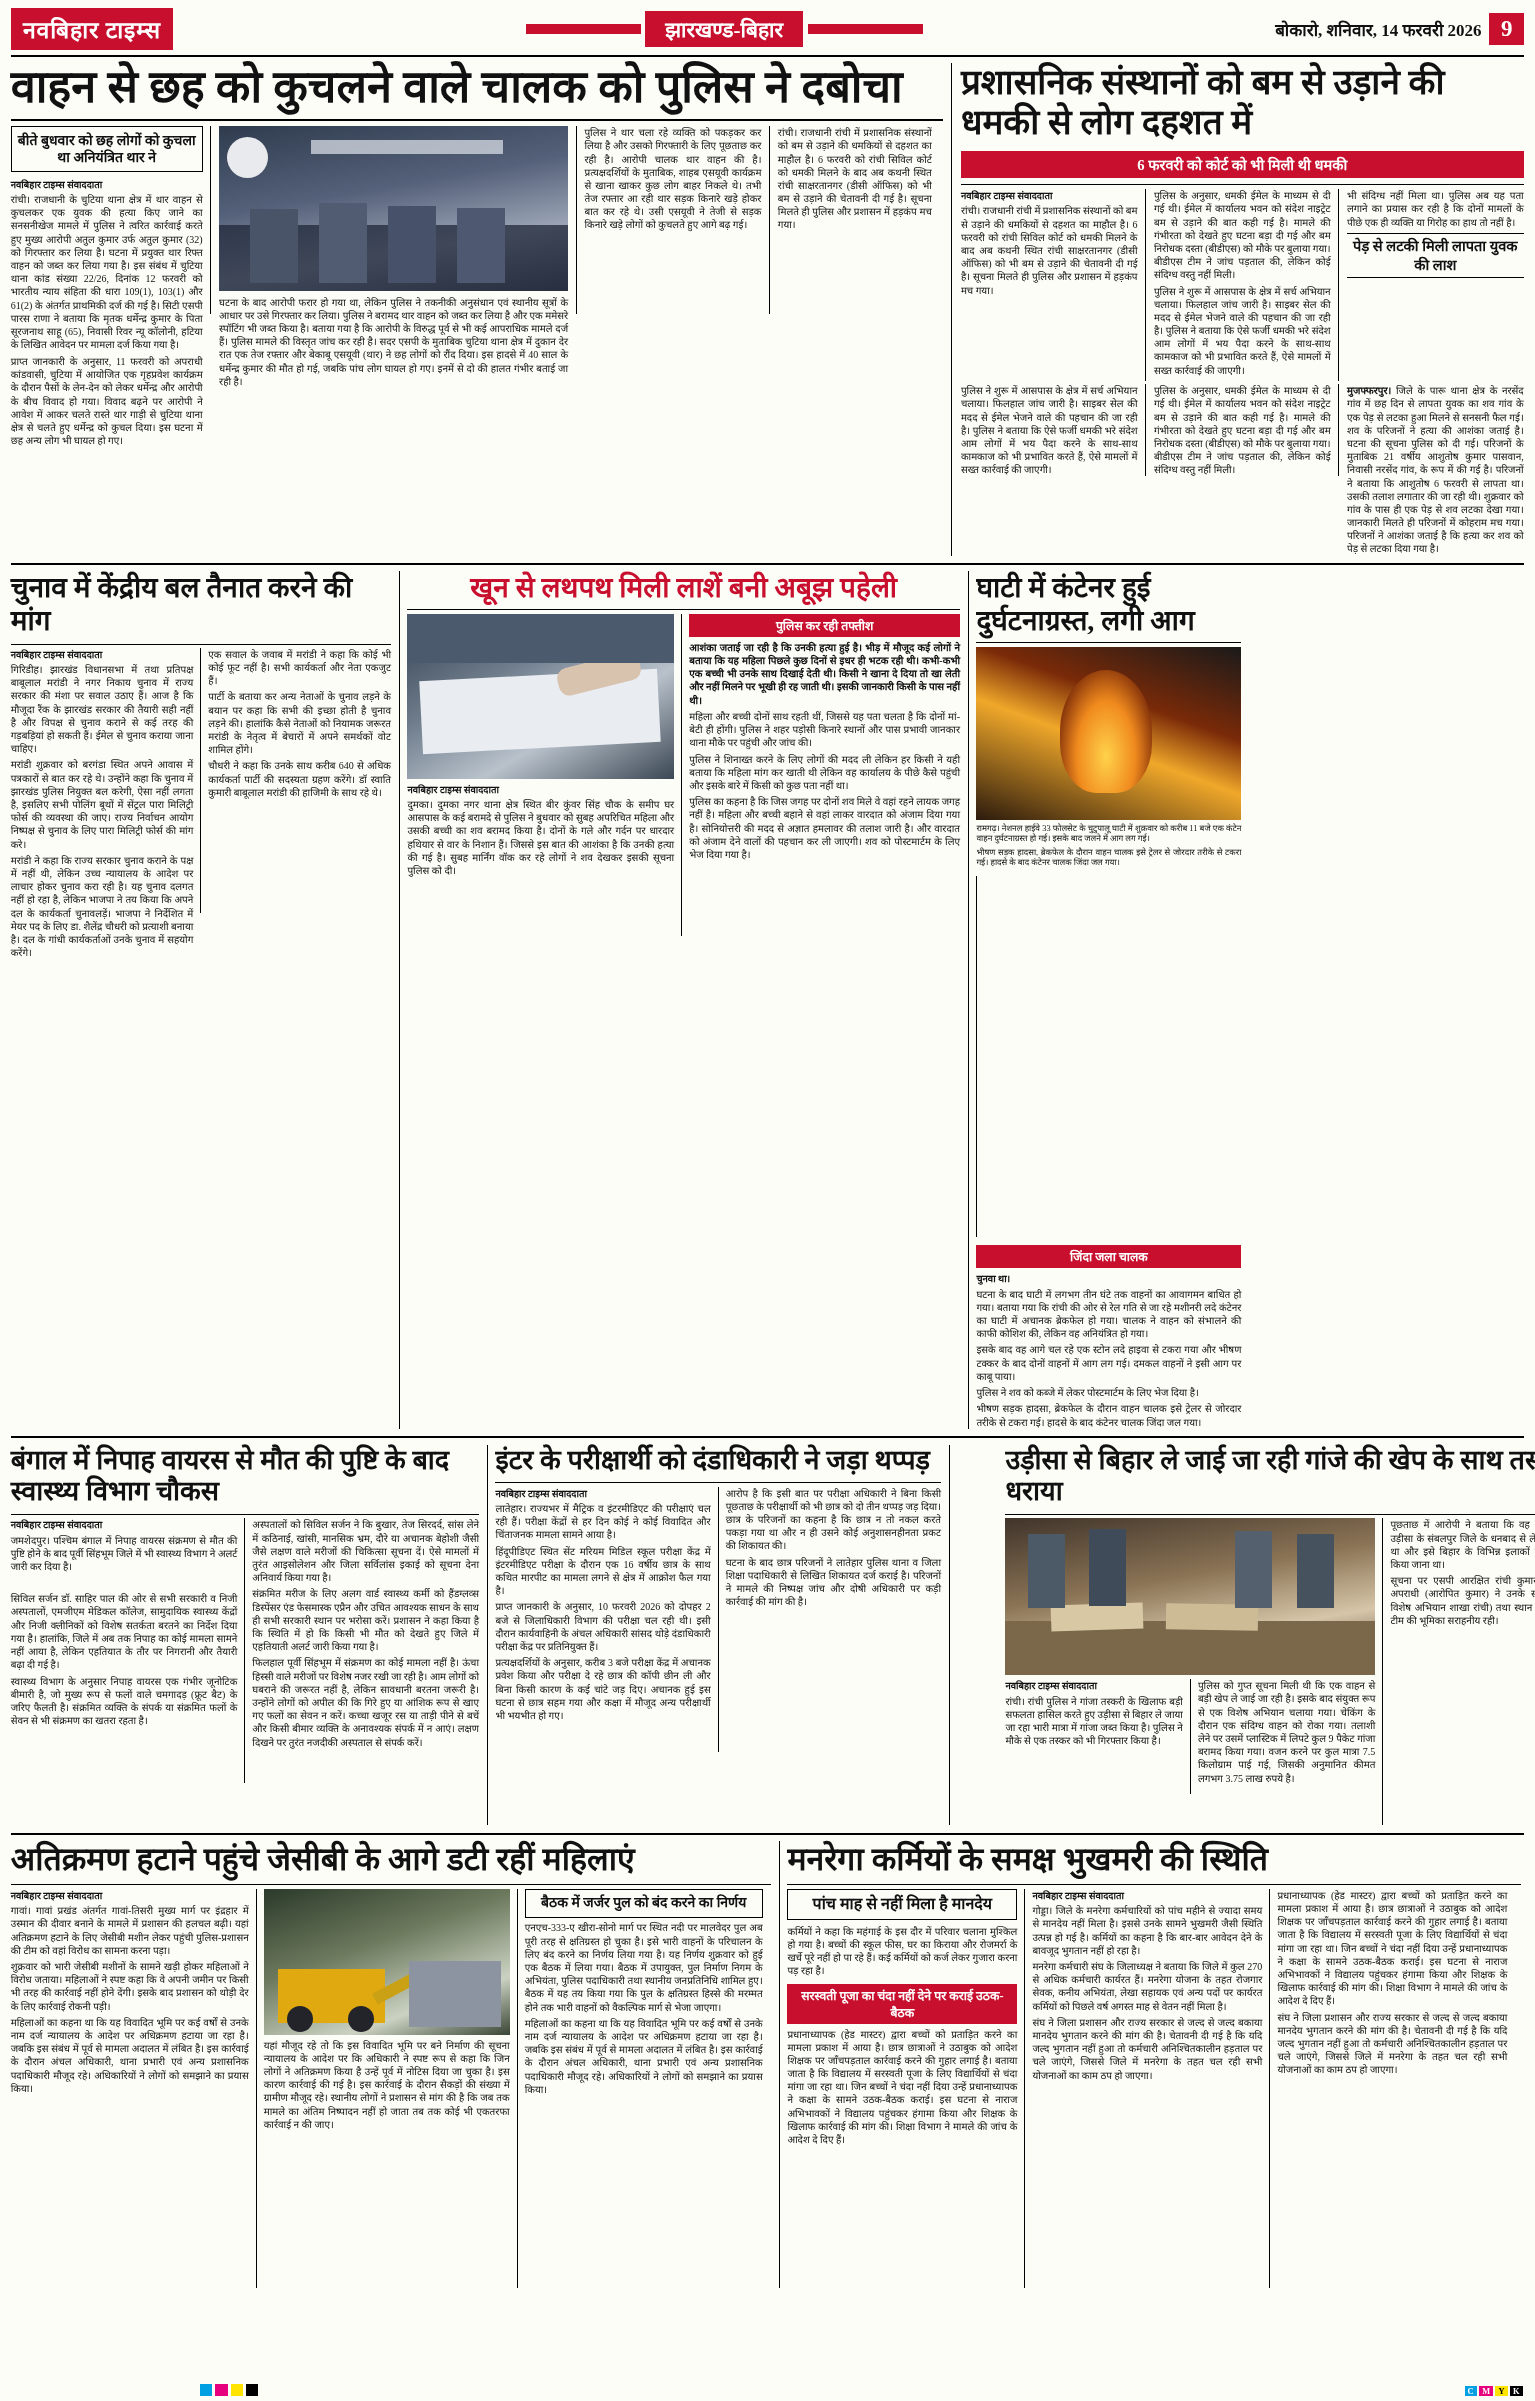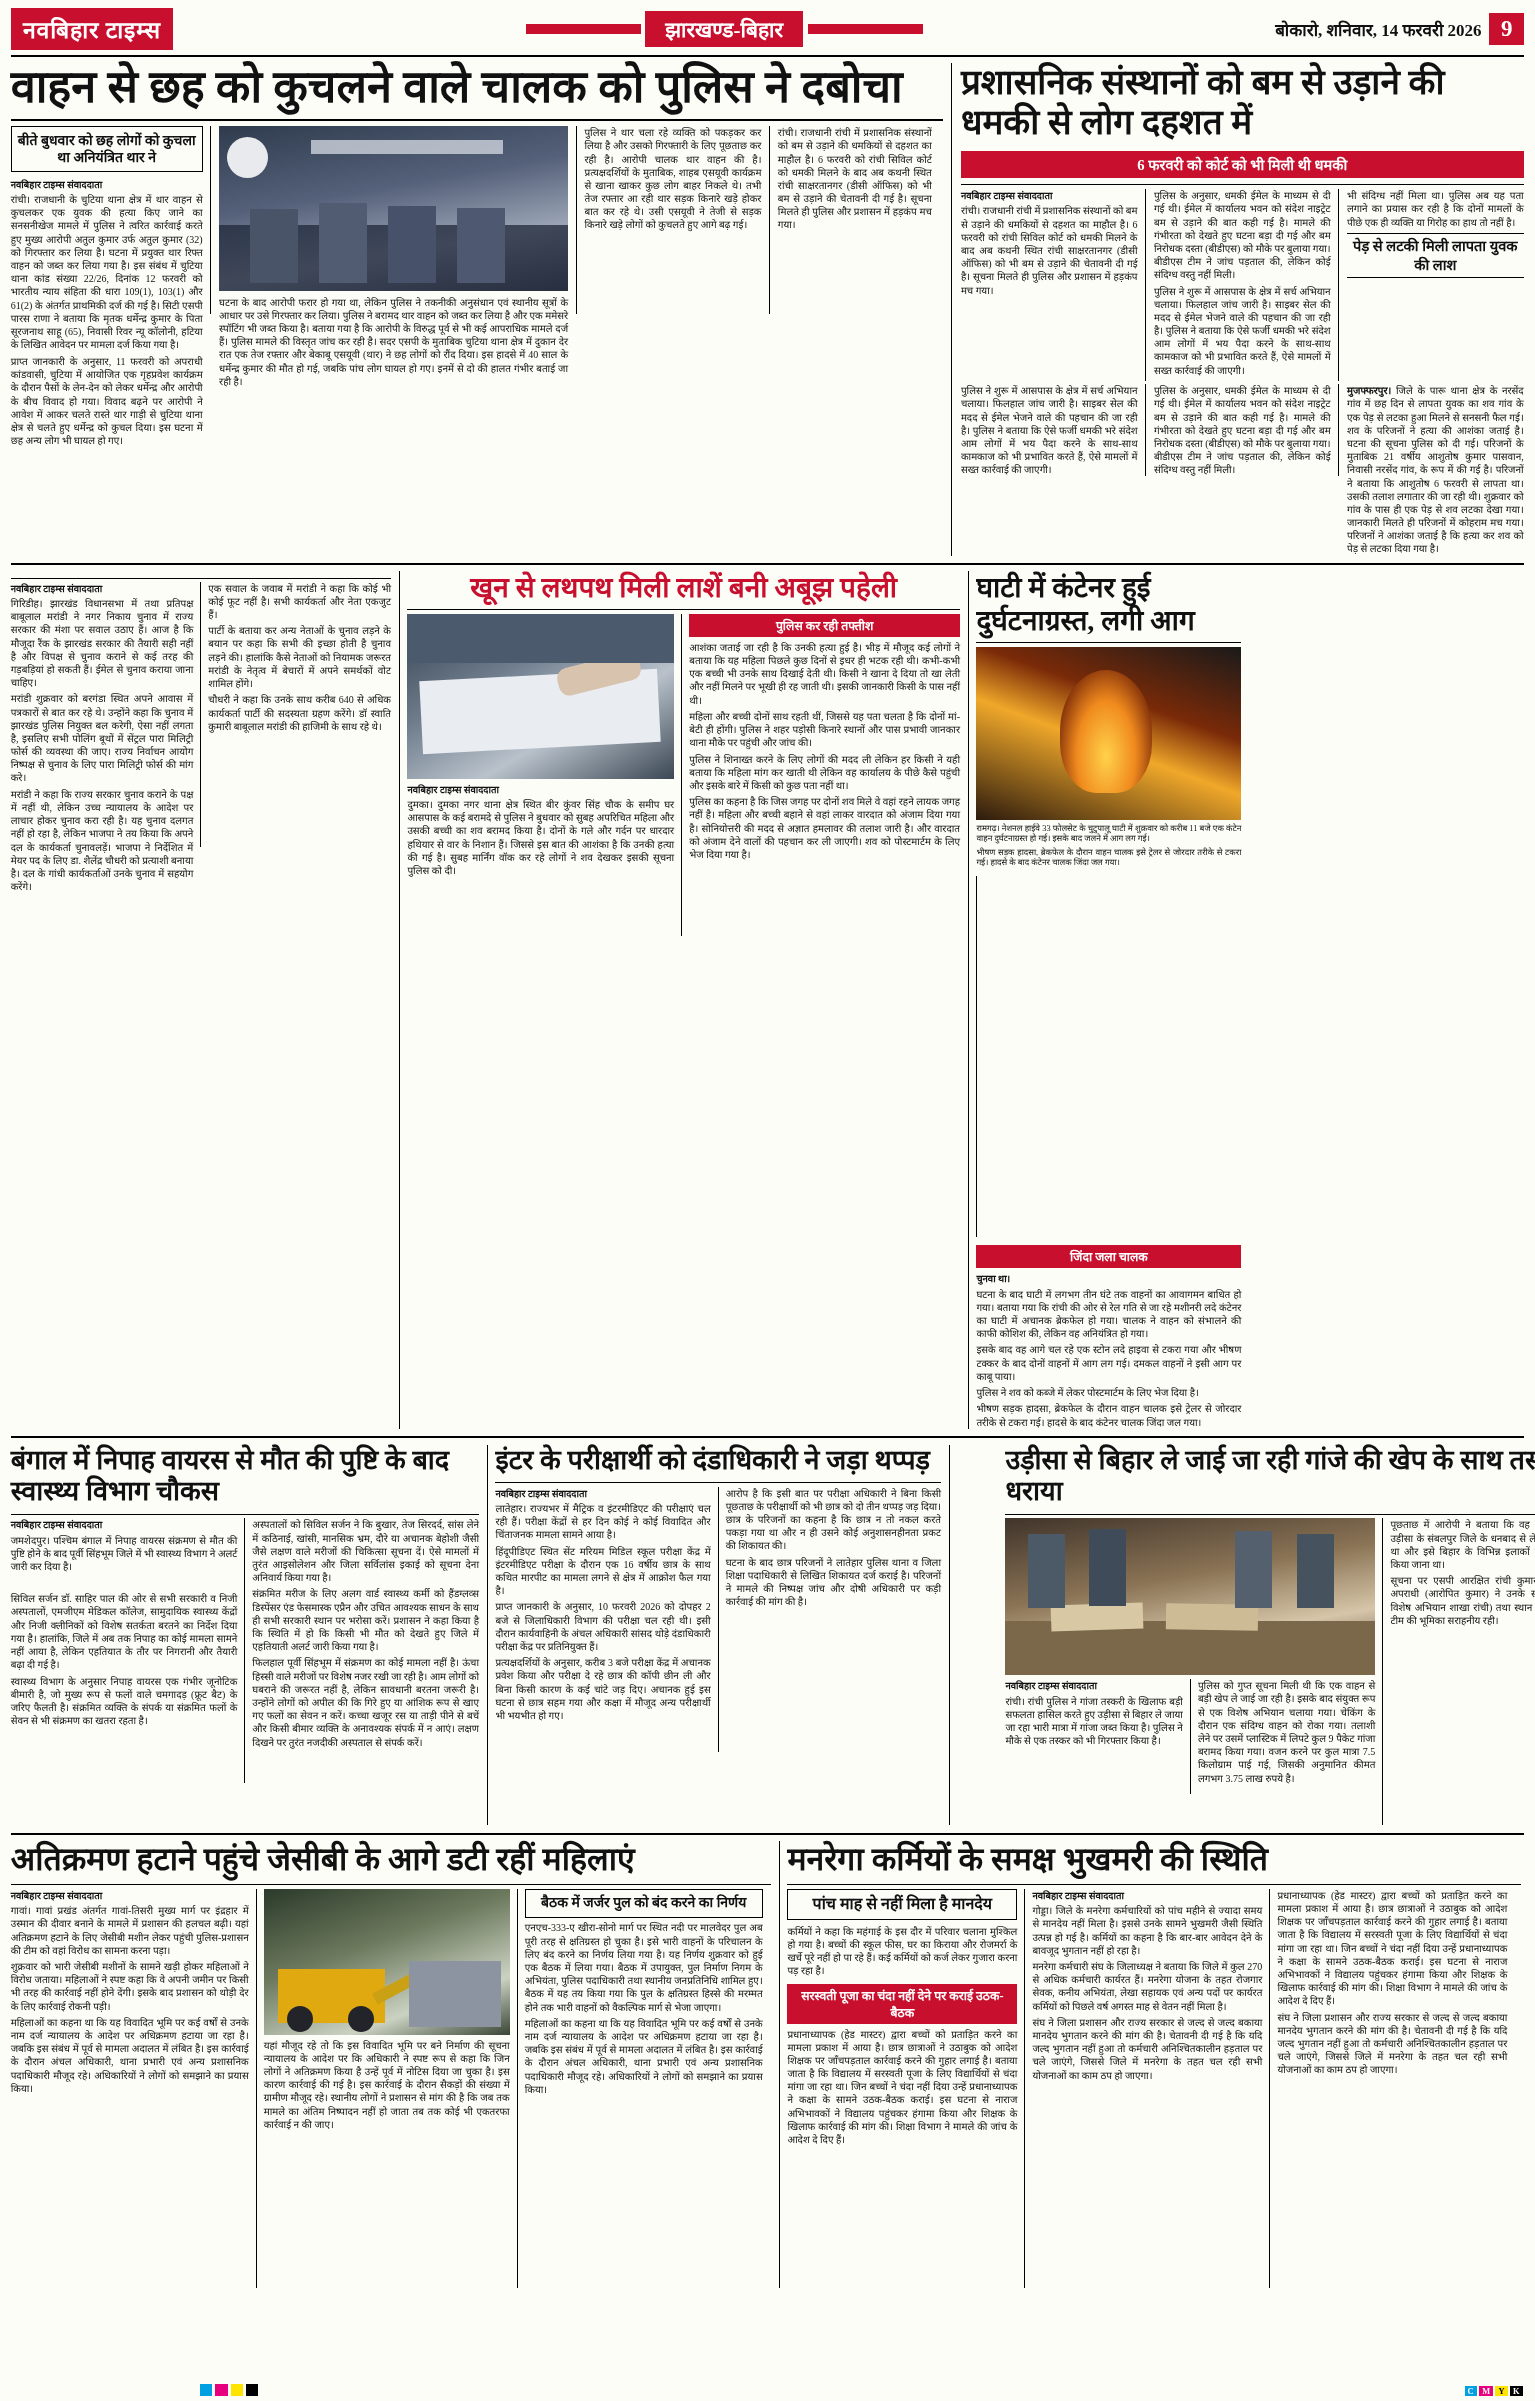--- a/index.html
+++ b/index.html
@@ -147,20 +147,21 @@
         </div>
       </div>
     </div>
   </div>
 
   <div class="rule" style="border-top:2.3px solid #000; margin:7.7px 0 6.1px;"></div>
 
   <div style="display:flex;">
 
     <div style="width:388px; padding-right:7.7px;">
+      <div class="sec-title">चुनाव में केंद्रीय बल तैनात करने की मांग</div>
       <div class="thin-rule" style="margin-top:6.1px;"></div>
       <div style="display:flex; gap:7px; margin-top:3.1px;">
         <div style="width:184px;">
           <div class="byline">नवबिहार टाइम्स संवाददाता</div>
           <div class="body-txt" style="margin-top:2.3px;">गिरिडीह। झारखंड विधानसभा में तथा प्रतिपक्ष बाबूलाल मरांडी ने नगर निकाय चुनाव में राज्य सरकार की मंशा पर सवाल उठाए हैं। आज है कि मौजूदा रैंक के झारखंड सरकार की तैयारी सही नहीं है और विपक्ष से चुनाव कराने से कई तरह की गड़बड़ियां हो सकती हैं। ईमेल से चुनाव कराया जाना चाहिए।</div>
           <div class="body-txt" style="margin-top:3.1px;">मरांडी शुक्रवार को बरगंडा स्थित अपने आवास में पत्रकारों से बात कर रहे थे। उन्होंने कहा कि चुनाव में झारखंड पुलिस नियुक्त बल करेगी, ऐसा नहीं लगता है, इसलिए सभी पोलिंग बूथों में सेंट्रल पारा मिलिट्री फोर्स की व्यवस्था की जाए। राज्य निर्वाचन आयोग निष्पक्ष से चुनाव के लिए पारा मिलिट्री फोर्स की मांग करे।</div>
           <div class="body-txt" style="margin-top:3.1px;">मरांडी ने कहा कि राज्य सरकार चुनाव कराने के पक्ष में नहीं थी, लेकिन उच्च न्यायालय के आदेश पर लाचार होकर चुनाव करा रही है। यह चुनाव दलगत नहीं हो रहा है, लेकिन भाजपा ने तय किया कि अपने दल के कार्यकर्ता चुनावलड़ें। भाजपा ने निर्देशित में मेयर पद के लिए डा. शैलेंद्र चौधरी को प्रत्याशी बनाया है। दल के गांधी कार्यकर्ताओं उनके चुनाव में सहयोग करेंगे।</div>
         </div>
         <div class="vline" style="height:265px;"></div>
         <div style="width:184px;">
@@ -182,21 +183,21 @@
             <div style="position:absolute;left:14px;top:61px;width:238px;height:73px;background:#e9ecf1;transform:rotate(-3deg);"></div>
             <div style="position:absolute;left:150px;top:46px;width:84px;height:28px;background:#d8c3ae;transform:rotate(-14deg);border-radius:10.7px;"></div>
             <div style="position:absolute;left:0;top:0;width:100%;height:49px;background:#4c5a6d;"></div>
           </div>
           <div class="byline" style="margin-top:3.8px;">नवबिहार टाइम्स संवाददाता</div>
           <div class="body-txt" style="margin-top:2.3px;">दुमका। दुमका नगर थाना क्षेत्र स्थित बीर कुंवर सिंह चौक के समीप घर आसपास के कई बरामदे से पुलिस ने बुधवार को सुबह अपरिचित महिला और उसकी बच्ची का शव बरामद किया है। दोनों के गले और गर्दन पर धारदार हथियार से वार के निशान हैं। जिससे इस बात की आशंका है कि उनकी हत्या की गई है। सुबह मार्निंग वॉक कर रहे लोगों ने शव देखकर इसकी सूचना पुलिस को दी।</div>
         </div>
         <div class="vline" style="height:322px;"></div>
         <div style="width:273px;">
           <div class="redbox-sm">पुलिस कर रही तफ्तीश</div>
-          <div class="body-txt" style="margin-top:3.8px;">आशंका जताई जा रही है कि उनकी हत्या हुई है। भीड़ में मौजूद कई लोगों ने बताया कि यह महिला पिछले कुछ दिनों से इधर ही भटक रही थी। कभी-कभी एक बच्ची भी उनके साथ दिखाई देती थी। किसी ने खाना दे दिया तो खा लेती और नहीं मिलने पर भूखी ही रह जाती थी। इसकी जानकारी किसी के पास नहीं थी।</div>
+          <div class="body-txt" style="margin-top:3.8px;font-weight:bold;">आशंका जताई जा रही है कि उनकी हत्या हुई है। भीड़ में मौजूद कई लोगों ने बताया कि यह महिला पिछले कुछ दिनों से इधर ही भटक रही थी। कभी-कभी एक बच्ची भी उनके साथ दिखाई देती थी। किसी ने खाना दे दिया तो खा लेती और नहीं मिलने पर भूखी ही रह जाती थी। इसकी जानकारी किसी के पास नहीं थी।</div>
           <div class="body-txt" style="margin-top:3.1px;">महिला और बच्ची दोनों साथ रहती थीं, जिससे यह पता चलता है कि दोनों मां-बेटी ही होंगी। पुलिस ने शहर पड़ोसी किनारे स्थानों और पास प्रभावी जानकार थाना मौके पर पहुंची और जांच की।</div>
           <div class="body-txt" style="margin-top:3.1px;">पुलिस ने शिनाख्त करने के लिए लोगों की मदद ली लेकिन हर किसी ने यही बताया कि महिला मांग कर खाती थी लेकिन वह कार्यालय के पीछे कैसे पहुंची और इसके बारे में किसी को कुछ पता नहीं था।</div>
           <div class="body-txt" style="margin-top:3.1px;">पुलिस का कहना है कि जिस जगह पर दोनों शव मिले वे वहां रहने लायक जगह नहीं है। महिला और बच्ची बहाने से वहां लाकर वारदात को अंजाम दिया गया है। सोनियोत्तरी की मदद से अज्ञात हमलावर की तलाश जारी है। और वारदात को अंजाम देने वालों की पहचान कर ली जाएगी। शव को पोस्टमार्टम के लिए भेज दिया गया है।</div>
         </div>
       </div>
     </div>
 
     <div class="vline"></div>
 
     <div style="width:553px; padding-left:7.7px;">

